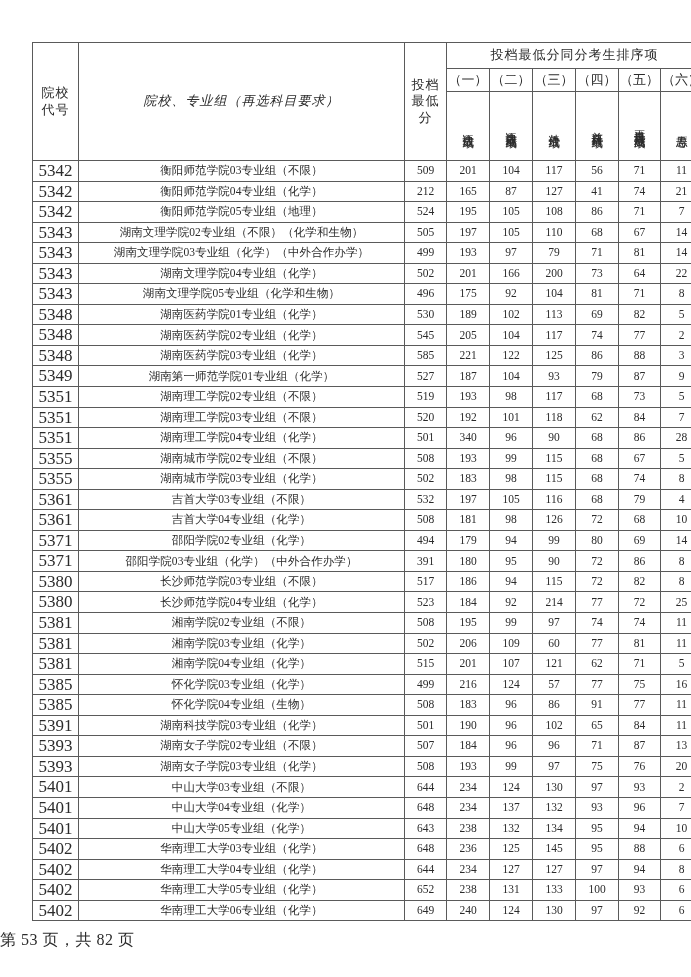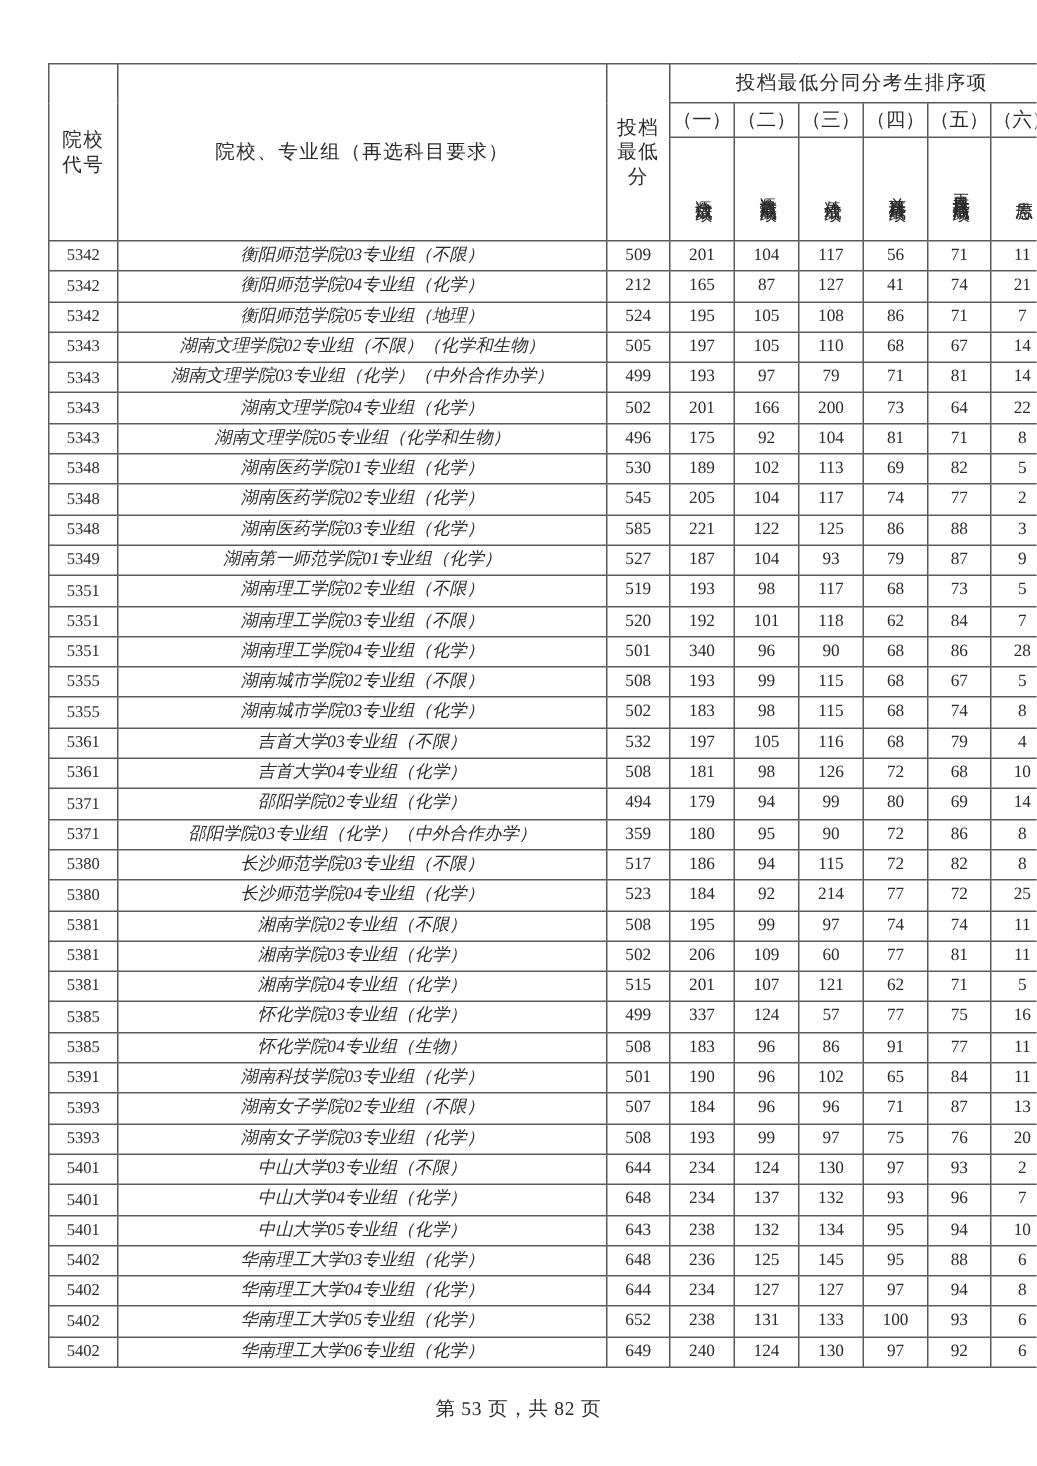--- a/index.html
+++ b/index.html
@@ -79,43 +79,43 @@
     letter-spacing: 1px;
     line-height: 1.08;
     white-space: pre;
   }
   .stack2 {
     display: block;
     line-height: 1.25;
   }
   .hdr-name-inner {
     letter-spacing: 1px;
+    font-style: italic;
   }
 
   
   tbody tr { height: 20.3px; }
-  td.code { font-size: 11px; }
+  td.code { font-size: 17px; }
   td.name {
     text-align: left;
     padding-left: 5px;
     font-size: 11.5px;
     white-space: nowrap;
     letter-spacing: 0.1px;
-    font-style: italic;
   }
   td.num { font-size: 11.5px; }
 
   
   .footer {
     position: absolute;
     left: 0;
     top: 930px;
     width: 691px;
-    text-align: center;
-    font-size: 13px;
+    text-align: left;
+    font-size: 16px;
     color: #2b2b2b;
     letter-spacing: 0.5px;
   }
 </style>
 </head>
 <body>
 
 <div class="page">
 
   <table class="score-table">
@@ -368,21 +368,21 @@
           <td class="num">179</td>
           <td class="num">94</td>
           <td class="num">99</td>
           <td class="num">80</td>
           <td class="num">69</td>
           <td class="num">14</td>
         </tr>
         <tr>
           <td class="code">5371</td>
           <td class="name">邵阳学院03专业组（化学）（中外合作办学）</td>
-          <td class="num">359</td>
+          <td class="num">391</td>
           <td class="num">180</td>
           <td class="num">95</td>
           <td class="num">90</td>
           <td class="num">72</td>
           <td class="num">86</td>
           <td class="num">8</td>
         </tr>
         <tr>
           <td class="code">5380</td>
           <td class="name">长沙师范学院03专业组（不限）</td>
@@ -435,21 +435,21 @@
           <td class="num">107</td>
           <td class="num">121</td>
           <td class="num">62</td>
           <td class="num">71</td>
           <td class="num">5</td>
         </tr>
         <tr>
           <td class="code">5385</td>
           <td class="name">怀化学院03专业组（化学）</td>
           <td class="num">499</td>
-          <td class="num">337</td>
+          <td class="num">216</td>
           <td class="num">124</td>
           <td class="num">57</td>
           <td class="num">77</td>
           <td class="num">75</td>
           <td class="num">16</td>
         </tr>
         <tr>
           <td class="code">5385</td>
           <td class="name">怀化学院04专业组（生物）</td>
           <td class="num">508</td>

